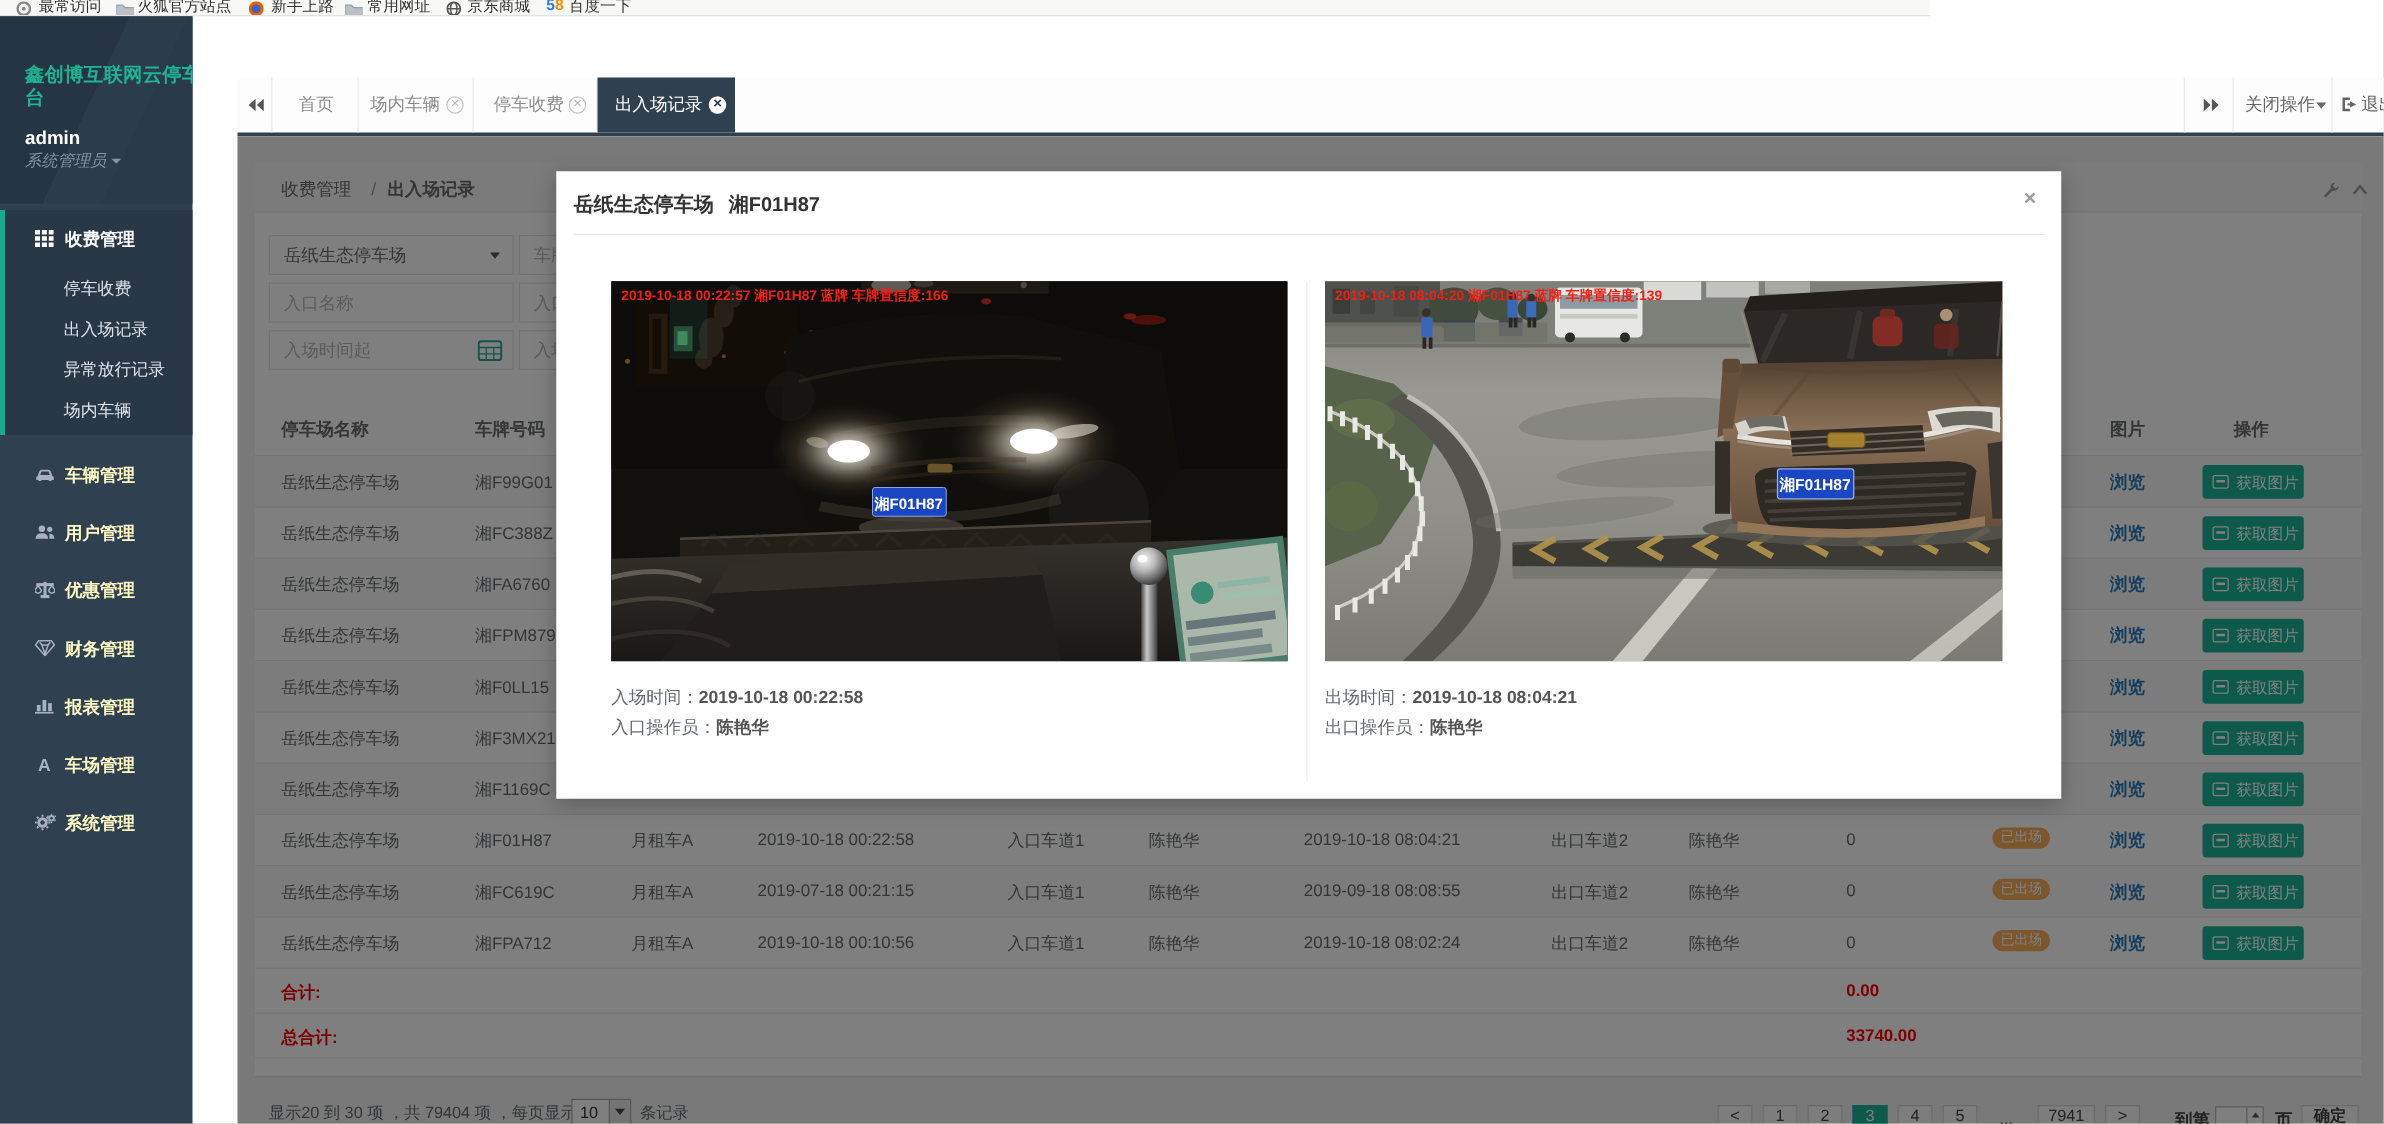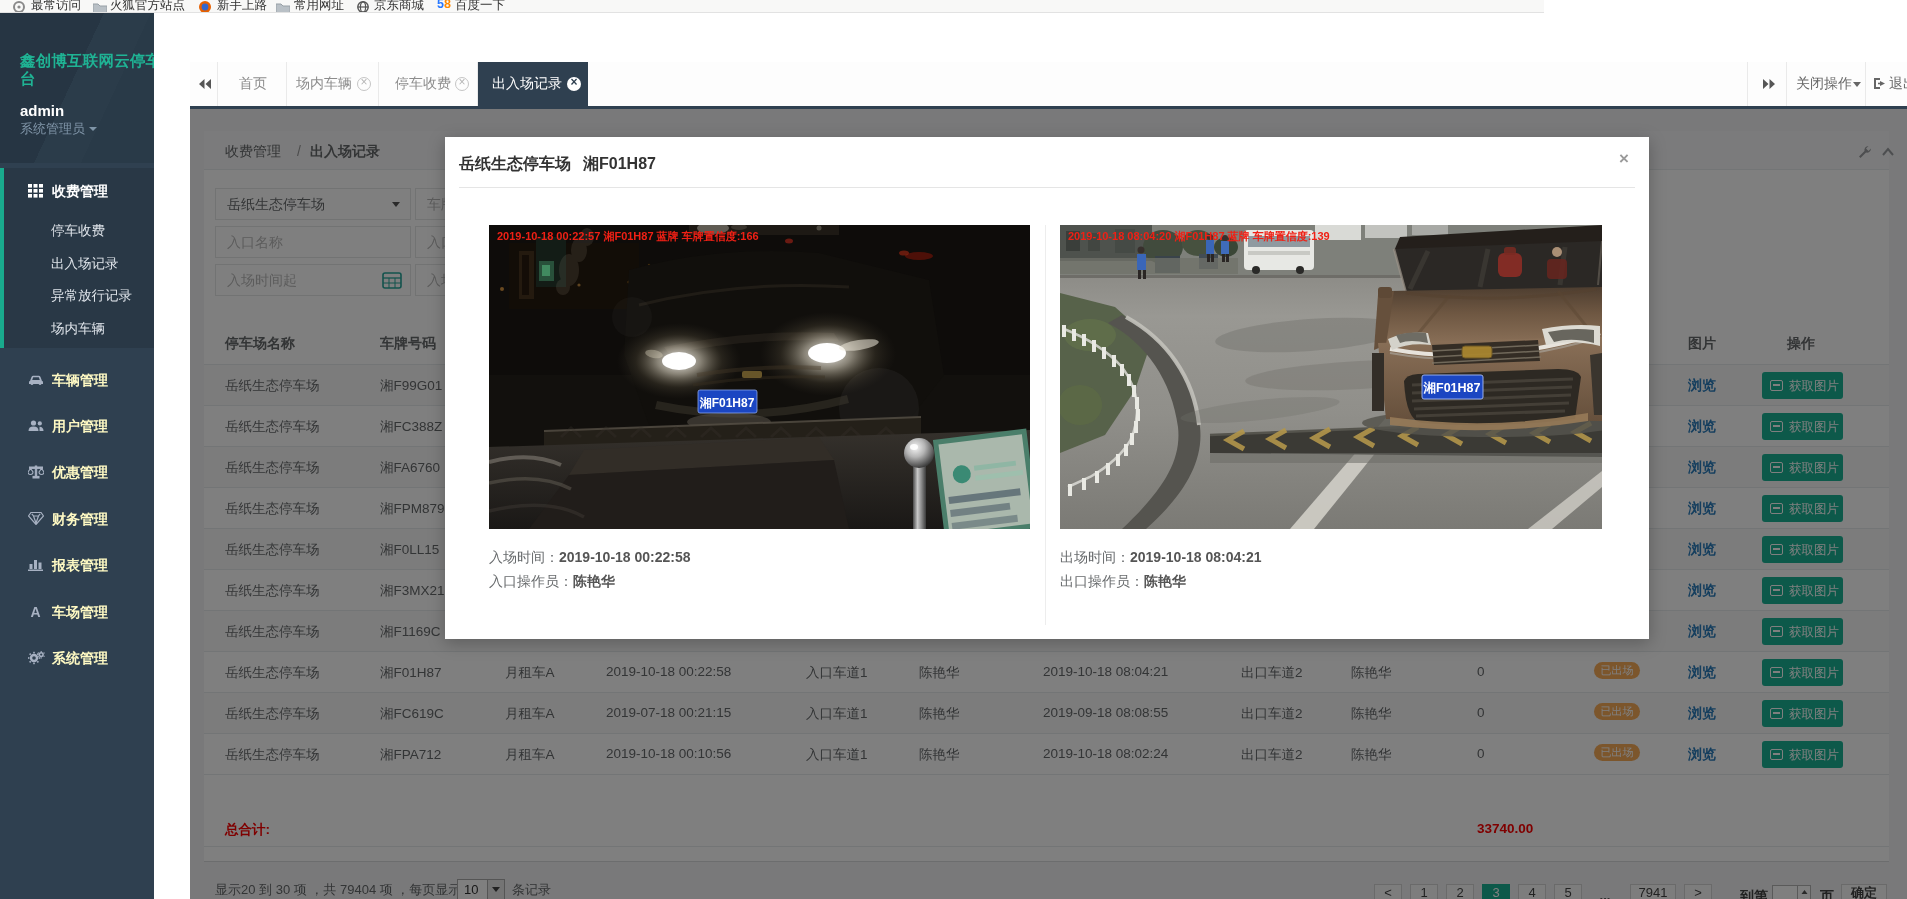--- a/index.html
+++ b/index.html
@@ -11,21 +11,21 @@
 
 #bkbar { left:0; top:0; width:1544px; height:13px; background:#f8f8f7; border-bottom:1px solid #e2e2e2; overflow:hidden; }
 #bkbar .bi { position:absolute; top:-3px; height:16px; font-size:12.5px; color:#333; white-space:nowrap; }
 
 
 #sidebar { left:0; top:13px; width:154px; height:886px; background:#2f4050; overflow:hidden; }
 #sb-head { position:absolute; left:0; top:0; width:190px; height:150px;
   background:linear-gradient(115deg,#263543 0%,#263543 40%,#2b3c4a 40%,#2b3c4a 58%,#293a48 58%,#293a48 100%); }
 #sb-title { position:absolute; left:20px; top:39px; width:170px; color:#1fb394; font-size:15.5px; font-weight:bold; line-height:18px; letter-spacing:0.2px; }
 #sb-admin { position:absolute; left:20px; top:89px; color:#ffffff; font-size:15px; font-weight:bold; }
-#sb-role { position:absolute; left:20px; top:107px; color:#8095a8; font-size:13px; }
+#sb-role { position:absolute; left:20px; top:107px; color:#8095a8; font-size:13px;font-style:italic; }
 .caret-d { display:inline-block; width:0; height:0; border-left:4px solid transparent; border-right:4px solid transparent; border-top:4px solid #8095a8; vertical-align:2px; margin-left:4px; }
 .nav-act { position:absolute; left:0; top:155px; width:190px; height:180px; background:#293846; border-left:4px solid #19aa8d; }
 .nav-item { position:absolute; left:0; width:190px; height:46px; color:#fef9c3; font-size:14px; font-weight:bold; }
 .nav-item .ic { position:absolute; left:28px; top:16px; width:15px; height:14px; }
 .nav-item .tx { position:absolute; left:52px; top:15px; }
 .nav-item .ch { position:absolute; right:22px; top:15px; font-size:13px; font-weight:normal; }
 .sub-item { position:absolute; left:51px; color:#dfe4ea; font-size:13.5px; }
 svg.mi { display:block; }
 
 
@@ -501,20 +501,24 @@
 <span class="tc" style="left:1037px;">出口车道2</span>
 <span class="tc" style="left:1147px;">陈艳华</span>
 <span class="tc" style="left:1273px;">0</span>
 <span class="badge-out" style="left:1390px;">已出场</span>
 <span class="tc lnk" style="left:1484px;">浏览</span>
 <span class="gbtn" style="left:1558px;">
             <span class="gi"></span>
             <span class="gt">获取图片</span>
           </span>
 </div>
+<div class="trow" style="top:666px;height:36px;">
+          <span class="tc redb" style="left:21px;top:10px;">合计:</span>
+          <span class="tc redb" style="left:1273px;top:10px;">0.00</span>
+        </div>
 <div class="trow" style="top:702px;height:36px;text-decoration:underline;">
           <span class="tc redb" style="left:21px;top:10px;">总合计:</span>
           <span class="tc redb" style="left:1273px;top:10px;">33740.00</span>
         </div>
 <div class="abs" style="left:14px;top:752px;width:1685px;height:1px;background:#d8dbdd;"></div>
 <div class="abs" style="left:25px;top:772px;font-size:13px;color:#676a6c;">显示20 到 30 项 ，共 79404 项 ，每页显示</div>
 <div class="abs" style="left:267px;top:770px;width:48px;height:21px;background:#fff;border:1px solid #ababab;font-size:13px;color:#333;">
           <span class="abs" style="left:6px;top:2px;">10</span>
           <span class="abs" style="left:29px;top:0;width:17px;height:19px;background:#e9e9e9;border-left:1px solid #ababab;">
             <span class="abs" style="left:4px;top:7px;width:0;height:0;border-left:4px solid transparent;border-right:4px solid transparent;border-top:5px solid #444;"></span>

